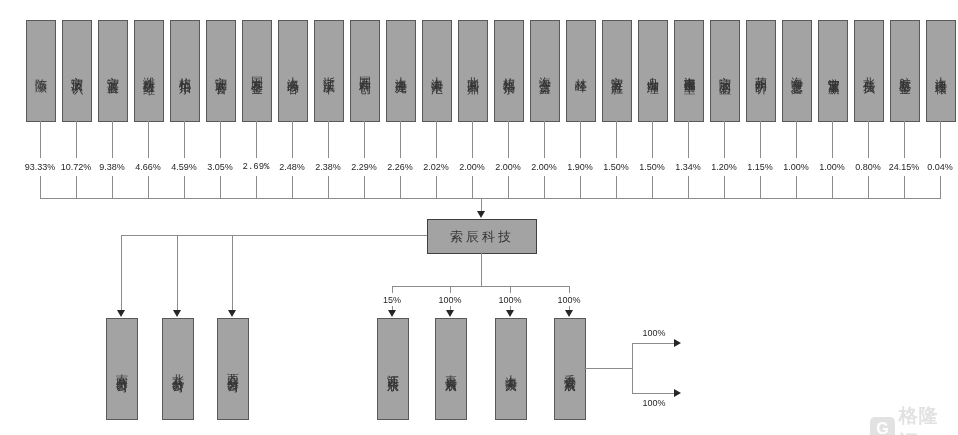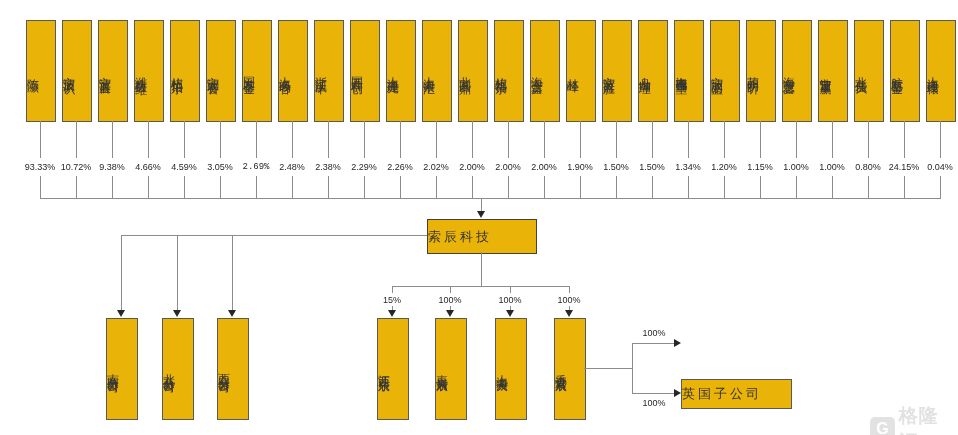--- a/index.html
+++ b/index.html
@@ -1,22 +1,22 @@
 <!DOCTYPE html>
 <html><head>
 <meta charset="utf-8">
 <style>
   html,body{margin:0;padding:0;background:#ffffff;}
   #canvas{
     position:relative;width:958px;height:435px;background:#ffffff;
     font-family:"Liberation Sans",sans-serif;overflow:hidden;
   }
   .box{
-    position:absolute;border:1px solid #595959;background:#eab308;
-    display:flex;align-items:center;justify-content:flex-start;color:#333333;
+    position:absolute;border:1px solid #595959;background:#a3a3a3;
+    display:flex;align-items:center;justify-content:center;color:#333333;
   }
   .vtext{
     writing-mode:vertical-rl;text-orientation:upright;
     font-size:12px;letter-spacing:2px;line-height:1;color:#333333;white-space:nowrap;
   }
   .vtext.long{letter-spacing:1px;font-size:11.5px;}
   .htext{font-size:13px;letter-spacing:3px;color:#333333;white-space:nowrap;}
   .company{border:1.5px solid #404040;}
   .vline{position:absolute;width:1px;background:#8c8c8c;}
   .hline{position:absolute;height:1px;background:#8c8c8c;}
@@ -271,22 +271,19 @@
   <div class="hline" style="left:584px;top:368px;width:48px;"></div>
   <div class="vline" style="left:632px;top:343px;height:51px;"></div>
 
   <div class="hline" style="left:632px;top:343px;width:42px;"></div>
   <div class="arrow-right" style="left:674px;top:339px;"></div>
   <div class="pct" style="left:634px;top:327px;">100%</div>
 
   <div class="hline" style="left:632px;top:393px;width:42px;"></div>
   <div class="arrow-right" style="left:674px;top:389px;"></div>
   <div class="pct" style="left:634px;top:397px;">100%</div>
-  <div class="box" style="left:681px;top:379px;width:109px;height:28px;">
-    <span class="htext">英国子公司</span>
-  </div>
 
   <div class="watermark">
     <div class="wm-logo">G</div>
     <div class="wm-text">格隆汇</div>
   </div>
 
 </div>
 
 </body></html>

